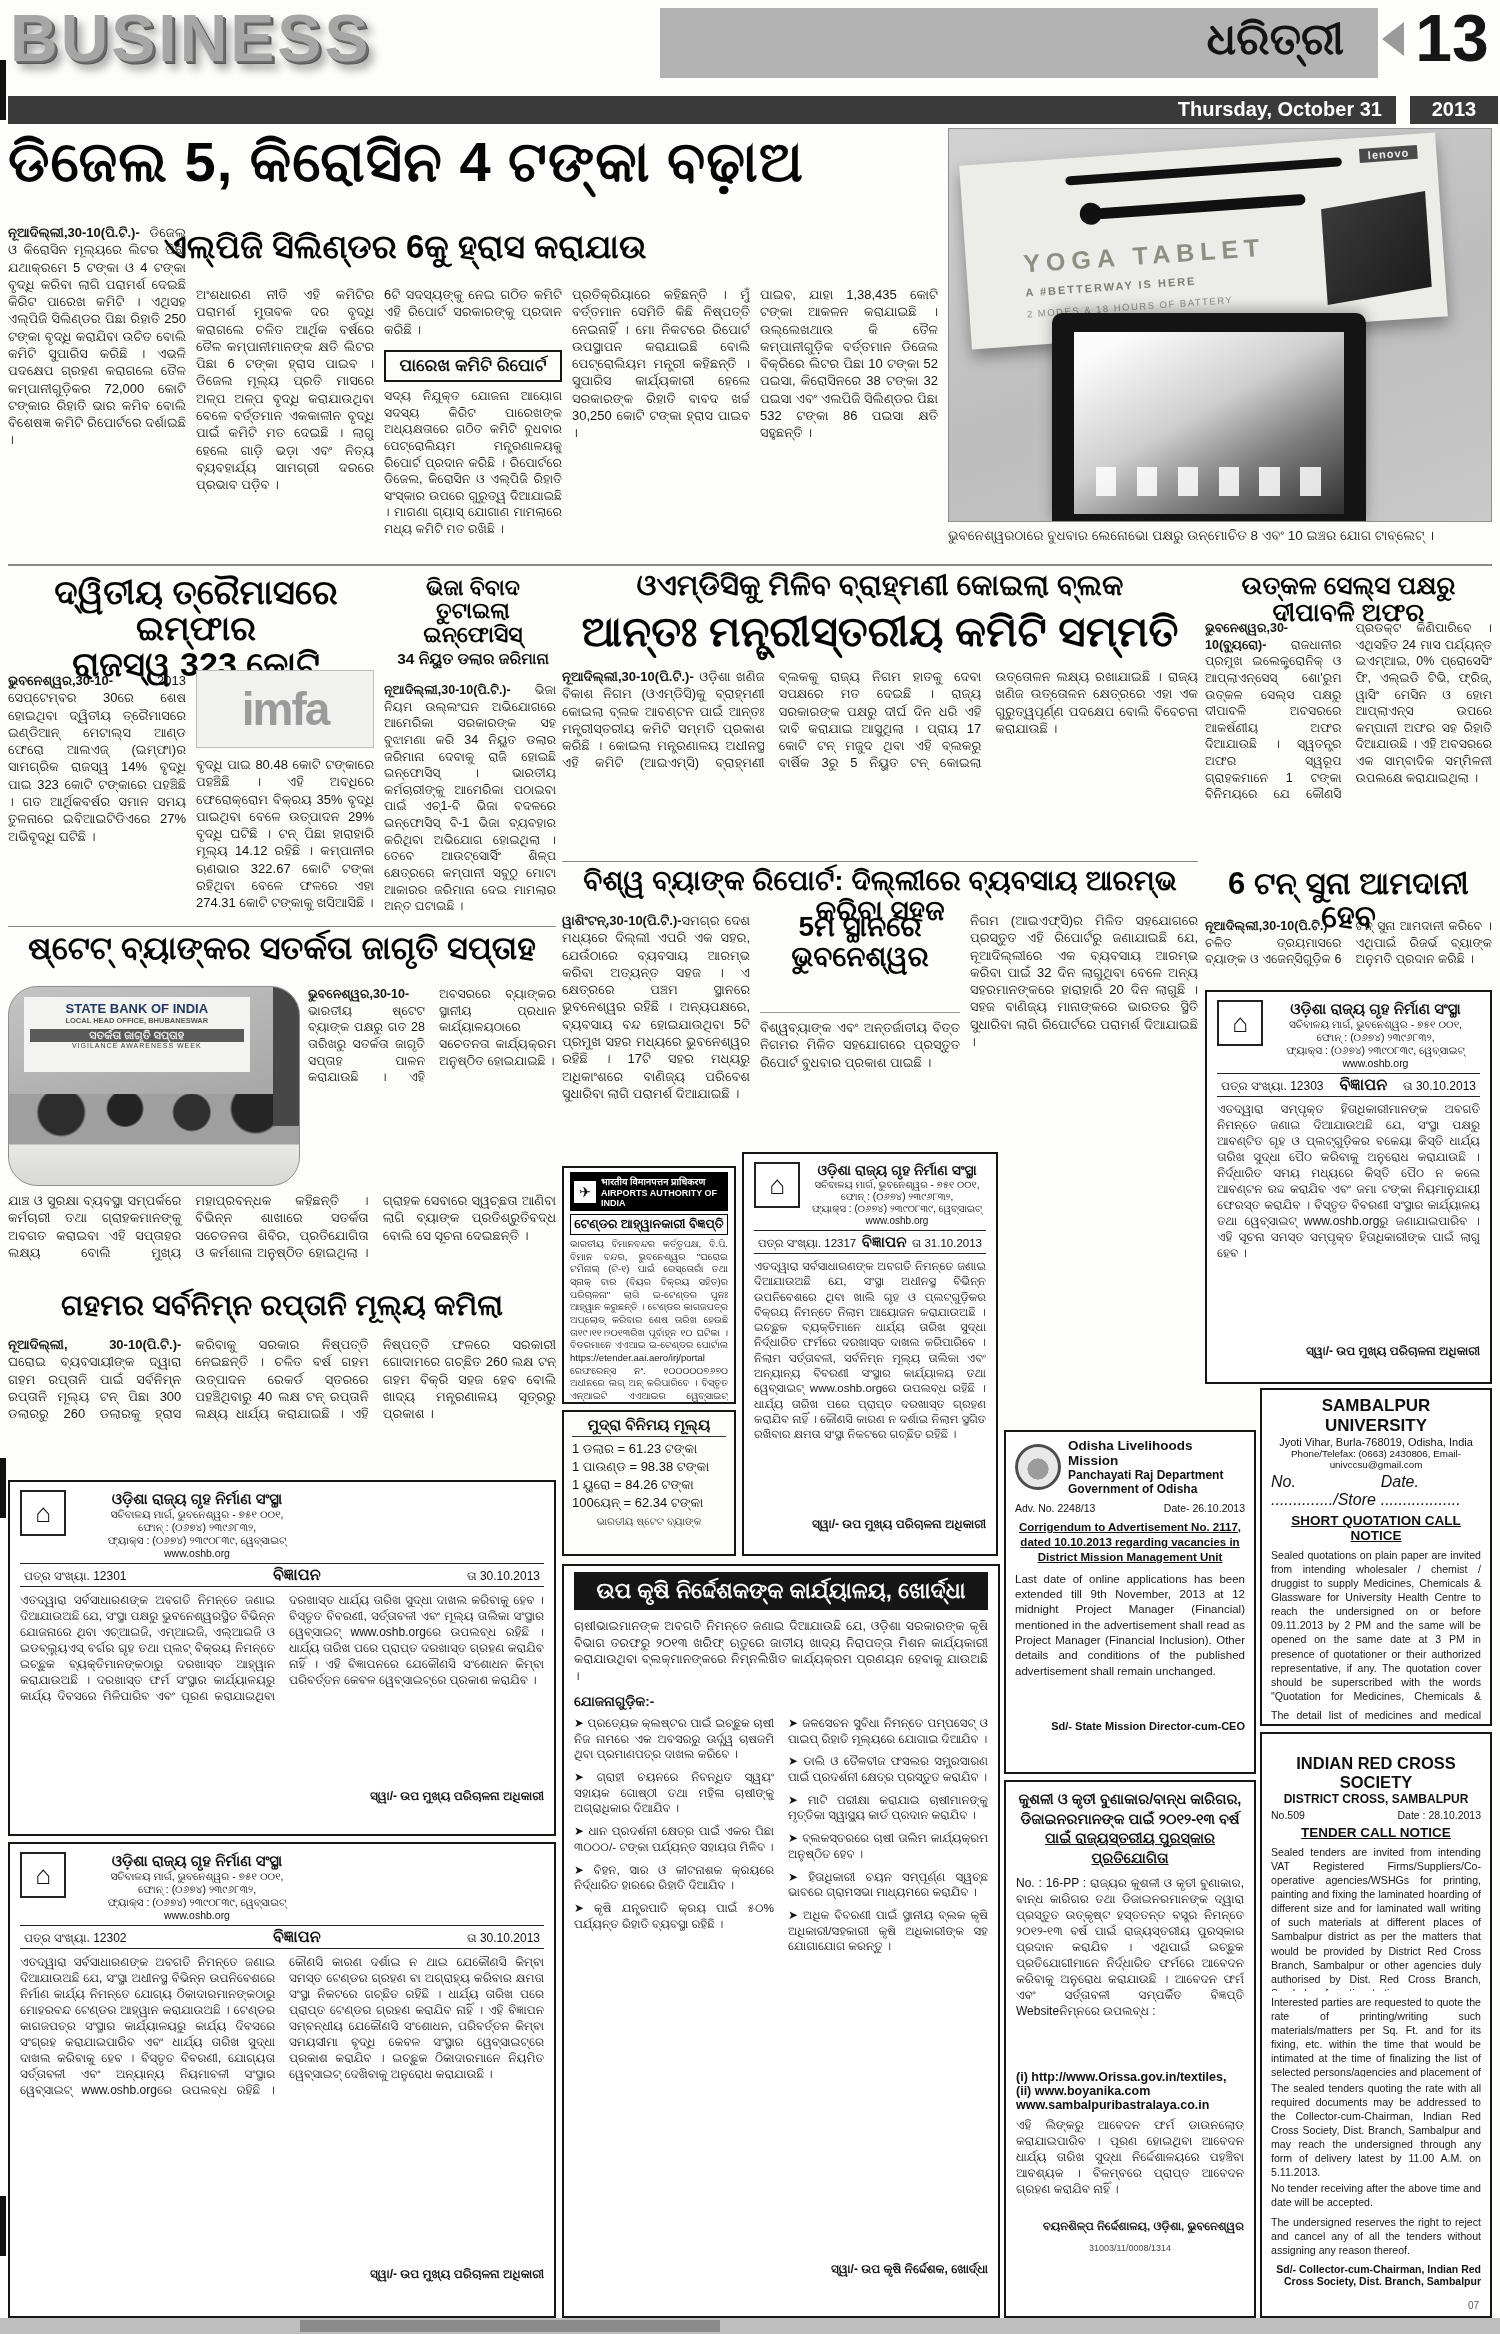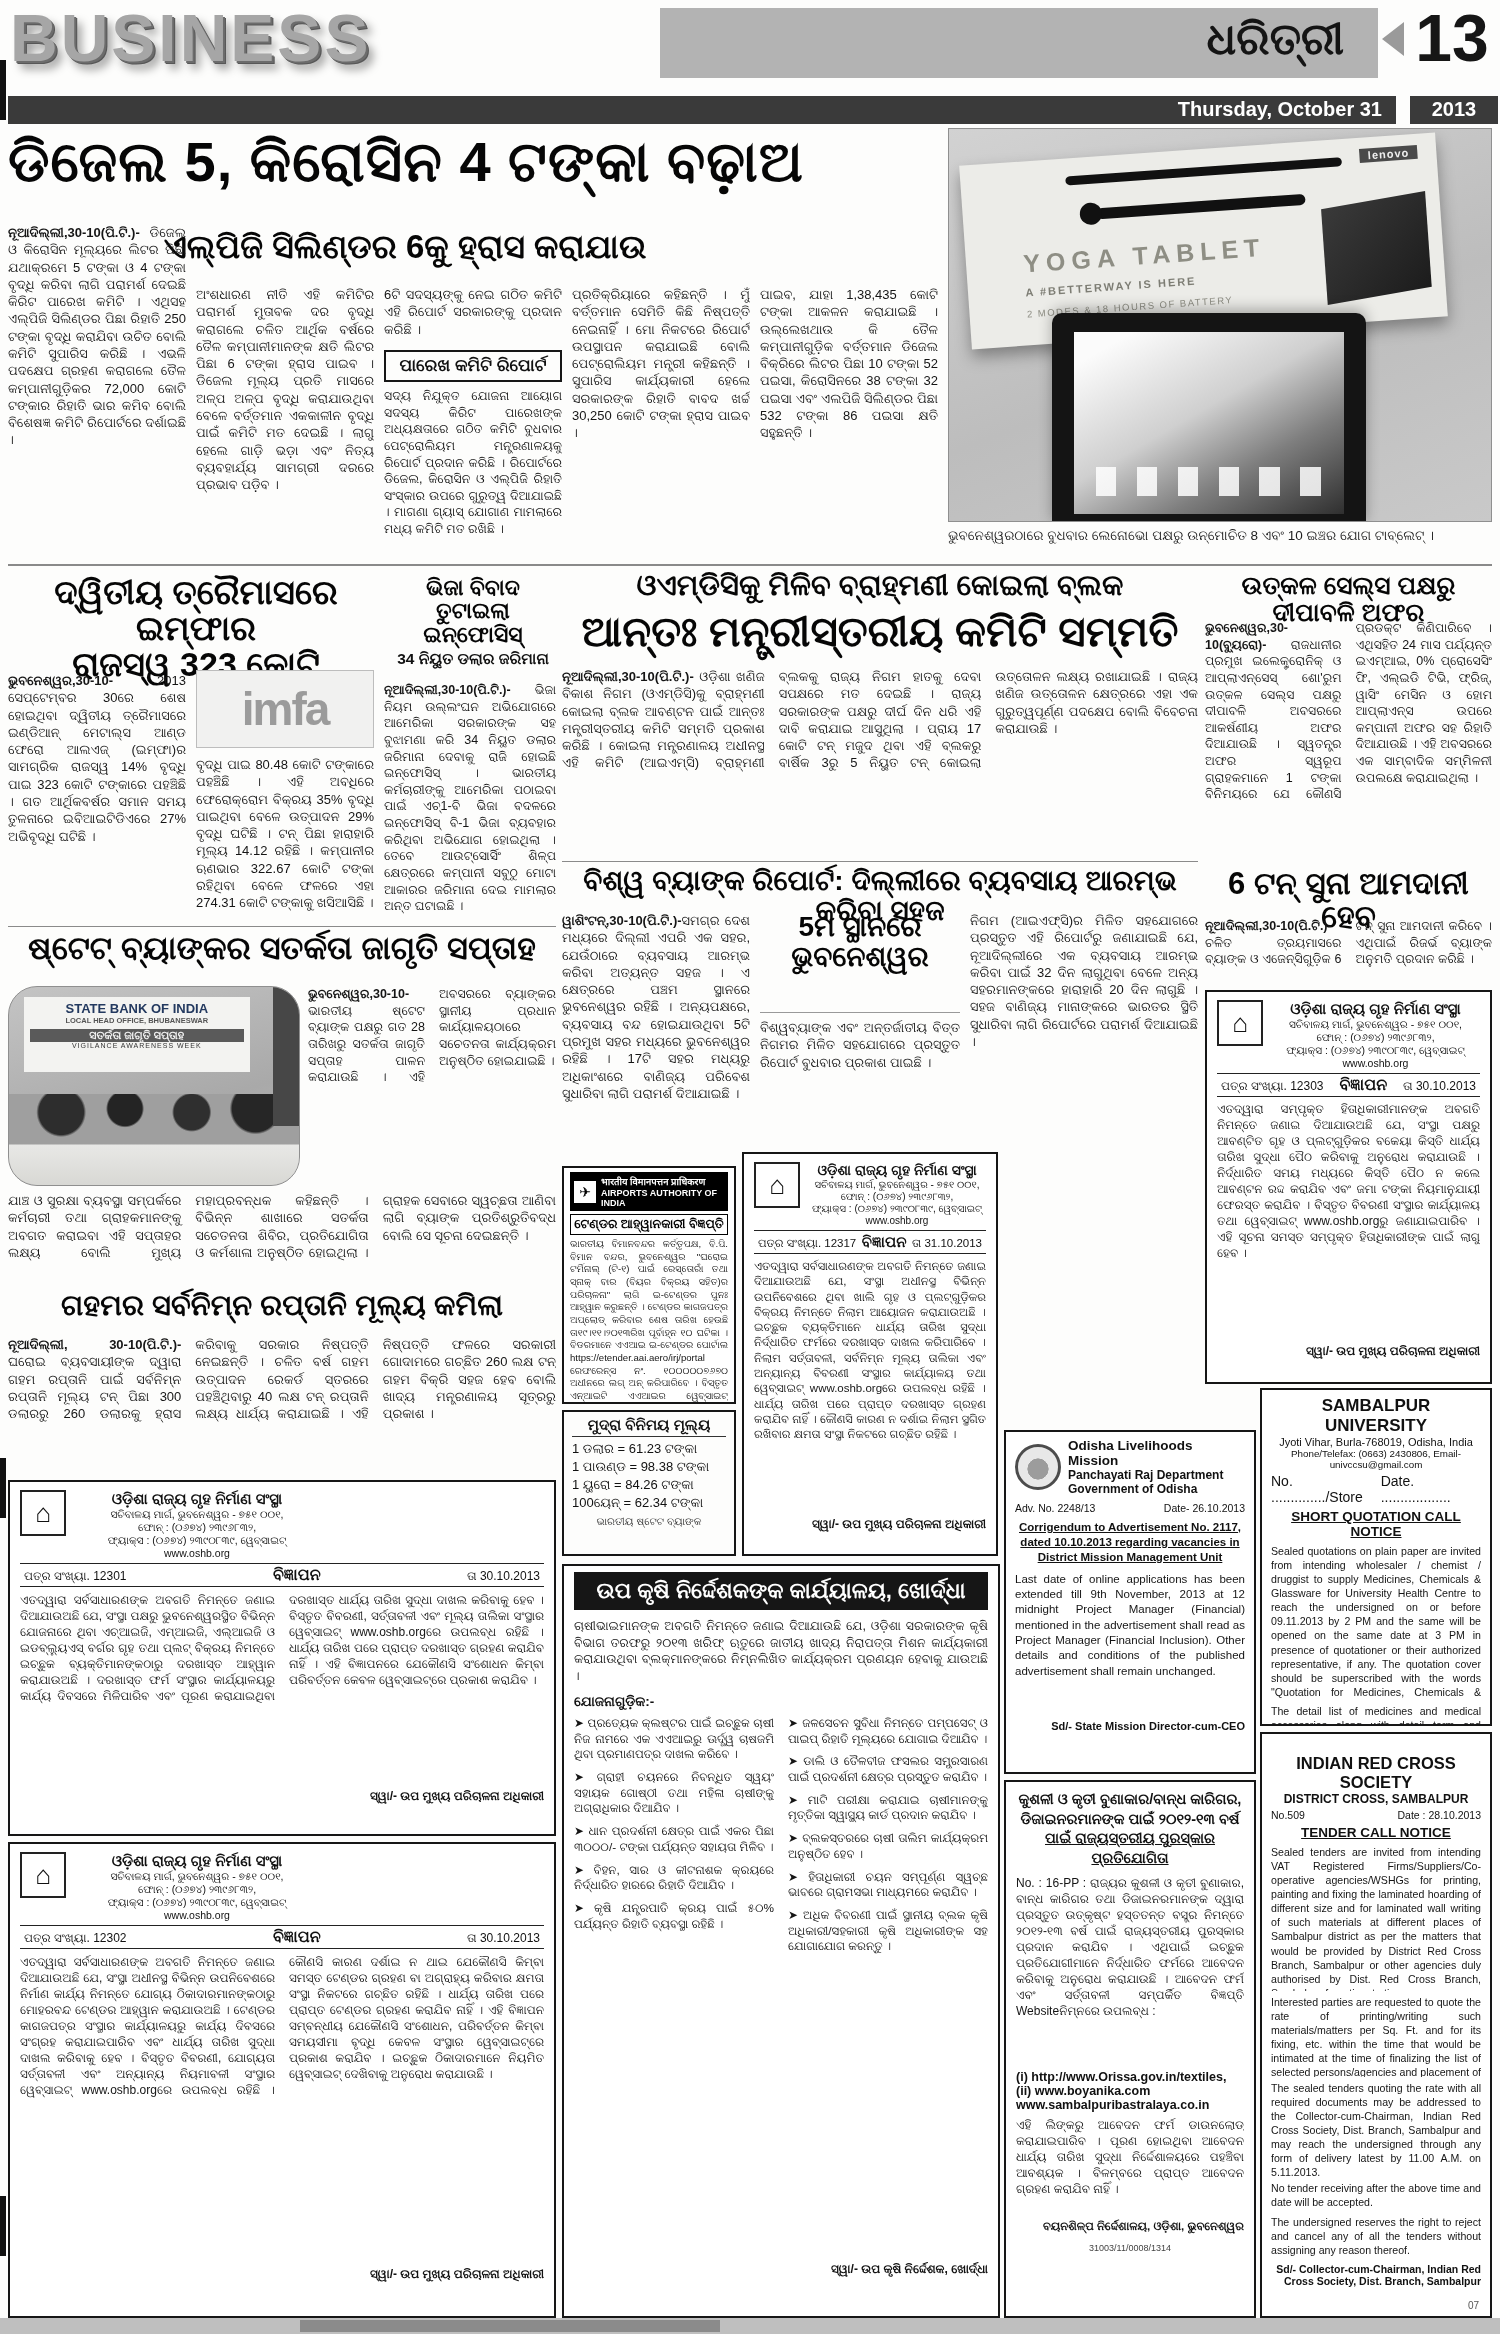--- a/index.html
+++ b/index.html
@@ -208,21 +208,21 @@
     <div style="font-size:13px;margin-top:2px;">1 ୟୁରୋ = 84.26 ଟଙ୍କା</div>
     <div style="font-size:13px;margin-top:2px;">100ୟେନ୍ = 62.34 ଟଙ୍କା</div>
     <div class="ctr" style="font-size:10.5px;margin-top:4px;color:#333;">ଭାରତୀୟ ଷ୍ଟେଟ ବ୍ୟାଙ୍କ</div>
   </div>
 
   <div class="abs advbox" style="left:562px;top:1564px;width:438px;height:754px;padding:6px 10px;">
     <div class="invbar" style="font-size:22px;padding:6px 2px;">ଉପ କୃଷି ନିର୍ଦ୍ଦେଶକଙ୍କ କାର୍ଯ୍ୟାଳୟ, ଖୋର୍ଦ୍ଧା</div>
     <div class="bt" style="font-size:12.5px;margin-top:8px;height:72px;">ଚାଷୀଭାଇମାନଙ୍କ ଅବଗତି ନିମନ୍ତେ ଜଣାଇ ଦିଆଯାଉଛି ଯେ, ଓଡ଼ିଶା ସରକାରଙ୍କ କୃଷି ବିଭାଗ ତରଫରୁ ୨୦୧୩ ଖରିଫ୍ ଋତୁରେ ଜାତୀୟ ଖାଦ୍ୟ ନିରାପତ୍ତା ମିଶନ କାର୍ଯ୍ୟକାରୀ କରାଯାଉଥିବା ବ୍ଲକ୍‌ମାନଙ୍କରେ ନିମ୍ନଲିଖିତ କାର୍ଯ୍ୟକ୍ରମ ପ୍ରଣୟନ ହେବାକୁ ଯାଉଅଛି ।</div>
     <div style="font-weight:800;font-size:13.5px;margin-top:4px;">ଯୋଜନାଗୁଡ଼ିକ:-</div>
     <div class="cols2" style="margin-top:6px;height:540px;overflow:hidden;">
-      <div class="bt" style="font-size:11.8px;margin-bottom:7px;"><b>➤</b> <span>ପ୍ରତ୍ୟେକ କ୍ଲଷ୍ଟର ପାଇଁ ଇଚ୍ଛୁକ ଚାଷୀ ନିଜ ନାମରେ ଏକ ଏଏଆଇରୁ ଊର୍ଦ୍ଧ୍ୱ ଚାଷଜମି ଥିବା ପ୍ରମାଣପତ୍ର ଦାଖଲ କରିବେ ।</span></div>
+      <div class="bt" style="font-size:11.8px;margin-bottom:7px;"><b>➤</b> <span>ପ୍ରତ୍ୟେକ କ୍ଲଷ୍ଟର ପାଇଁ ଇଚ୍ଛୁକ ଚାଷୀ ନିଜ ନାମରେ ଏକ ଅବସରରୁ ଊର୍ଦ୍ଧ୍ୱ ଚାଷଜମି ଥିବା ପ୍ରମାଣପତ୍ର ଦାଖଲ କରିବେ ।</span></div>
       <div class="bt" style="font-size:11.8px;margin-bottom:7px;"><b>➤</b> <span>ଗ୍ରାହୀ ଚୟନରେ ନିବନ୍ଧିତ ସ୍ୱୟଂ ସହାୟକ ଗୋଷ୍ଠୀ ତଥା ମହିଳା ଚାଷୀଙ୍କୁ ଅଗ୍ରାଧିକାର ଦିଆଯିବ ।</span></div>
       <div class="bt" style="font-size:11.8px;margin-bottom:7px;"><b>➤</b> <span>ଧାନ ପ୍ରଦର୍ଶନୀ କ୍ଷେତ୍ର ପାଇଁ ଏକର ପିଛା ୩୦୦୦/- ଟଙ୍କା ପର୍ଯ୍ୟନ୍ତ ସହାୟତା ମିଳିବ ।</span></div>
       <div class="bt" style="font-size:11.8px;margin-bottom:7px;"><b>➤</b> <span>ବିହନ, ସାର ଓ କୀଟନାଶକ କ୍ରୟରେ ନିର୍ଦ୍ଧାରିତ ହାରରେ ରିହାତି ଦିଆଯିବ ।</span></div>
       <div class="bt" style="font-size:11.8px;margin-bottom:7px;"><b>➤</b> <span>କୃଷି ଯନ୍ତ୍ରପାତି କ୍ରୟ ପାଇଁ ୫୦% ପର୍ଯ୍ୟନ୍ତ ରିହାତି ବ୍ୟବସ୍ଥା ରହିଛି ।</span></div>
       <div class="bt" style="font-size:11.8px;margin-bottom:7px;"><b>➤</b> <span>ଜଳସେଚନ ସୁବିଧା ନିମନ୍ତେ ପମ୍ପସେଟ୍ ଓ ପାଇପ୍ ରିହାତି ମୂଲ୍ୟରେ ଯୋଗାଇ ଦିଆଯିବ ।</span></div>
       <div class="bt" style="font-size:11.8px;margin-bottom:7px;"><b>➤</b> <span>ଡାଲି ଓ ତୈଳବୀଜ ଫସଲର ସମ୍ପ୍ରସାରଣ ପାଇଁ ପ୍ରଦର୍ଶନୀ କ୍ଷେତ୍ର ପ୍ରସ୍ତୁତ କରାଯିବ ।</span></div>
       <div class="bt" style="font-size:11.8px;margin-bottom:7px;"><b>➤</b> <span>ମାଟି ପରୀକ୍ଷା କରାଯାଇ ଚାଷୀମାନଙ୍କୁ ମୃତ୍ତିକା ସ୍ୱାସ୍ଥ୍ୟ କାର୍ଡ ପ୍ରଦାନ କରାଯିବ ।</span></div>
       <div class="bt" style="font-size:11.8px;margin-bottom:7px;"><b>➤</b> <span>ବ୍ଲକସ୍ତରରେ ଚାଷୀ ତାଲିମ କାର୍ଯ୍ୟକ୍ରମ ଅନୁଷ୍ଠିତ ହେବ ।</span></div>
       <div class="bt" style="font-size:11.8px;margin-bottom:7px;"><b>➤</b> <span>ହିତାଧିକାରୀ ଚୟନ ସମ୍ପୂର୍ଣ୍ଣ ସ୍ୱଚ୍ଛ ଭାବରେ ଗ୍ରାମସଭା ମାଧ୍ୟମରେ କରାଯିବ ।</span></div>
       <div class="bt" style="font-size:11.8px;margin-bottom:7px;"><b>➤</b> <span>ଅଧିକ ବିବରଣୀ ପାଇଁ ସ୍ଥାନୀୟ ବ୍ଲକ କୃଷି ଅଧିକାରୀ/ସହକାରୀ କୃଷି ଅଧିକାରୀଙ୍କ ସହ ଯୋଗାଯୋଗ କରନ୍ତୁ ।</span></div>
@@ -298,21 +298,21 @@
     <div style="font-weight:800;font-size:12.5px;">www.sambalpuribastralaya.co.in</div>
     <div class="bt" style="font-size:12px;height:96px;margin-top:6px;">ଏହି ଲିଙ୍କରୁ ଆବେଦନ ଫର୍ମ ଡାଉନଲୋଡ୍ କରାଯାଇପାରିବ । ପୂରଣ ହୋଇଥିବା ଆବେଦନ ଧାର୍ଯ୍ୟ ତାରିଖ ସୁଦ୍ଧା ନିର୍ଦ୍ଦେଶାଳୟରେ ପହଞ୍ଚିବା ଆବଶ୍ୟକ । ବିଳମ୍ବରେ ପ୍ରାପ୍ତ ଆବେଦନ ଗ୍ରହଣ କରାଯିବ ନାହିଁ ।</div>
     <div class="sign" style="font-size:11.5px;margin-top:6px;">ବୟନଶିଳ୍ପ ନିର୍ଦ୍ଦେଶାଳୟ, ଓଡ଼ିଶା, ଭୁବନେଶ୍ୱର</div>
     <div style="font-size:9px;color:#444;margin-top:10px;text-align:center;">31003/11/0008/1314</div>
   </div>
 
   <div class="abs advbox" style="left:1260px;top:1388px;width:232px;height:338px;padding:6px 9px;">
     <div class="ad-title" style="font-size:17px;">SAMBALPUR UNIVERSITY</div>
     <div class="ctr" style="font-size:11px;">Jyoti Vihar, Burla-768019, Odisha, India</div>
     <div class="ctr" style="font-size:9.8px;">Phone/Telefax: (0663) 2430806, Email- univccsu@gmail.com</div>
-    <div style="display:flex;justify-content:space-between;font-size:14px;margin-top:3px;">
+    <div style="display:flex;justify-content:space-between;font-size:16px;margin-top:3px;font-style:italic;">
       <span>No. ............../Store</span>
       <span>Date. ..................</span>
     </div>
     <div class="ad-title u" style="font-size:13.5px;margin-top:4px;">SHORT QUOTATION CALL NOTICE</div>
     <div class="bt" style="font-size:10.6px;height:156px;margin-top:5px;">Sealed quotations on plain paper are invited from intending wholesaler / chemist / druggist to supply Medicines, Chemicals &amp; Glassware for University Health Centre to reach the undersigned on or before 09.11.2013 by 2 PM and the same will be opened on the same date at 3 PM in presence of quotationer or their authorized representative, if any. The quotation cover should be superscribed with the words "Quotation for Medicines, Chemicals &amp; glassware".</div>
     <div class="bt" style="font-size:10.6px;height:56px;margin-top:4px;">The detail list of medicines and medical accessories along with detail term and conditions may be obtained from Store &amp; Purchase section on any working day during office hours.</div>
 
   </div>
 
   <div class="abs advbox" style="left:1260px;top:1732px;width:232px;height:586px;padding:20px 9px;">

